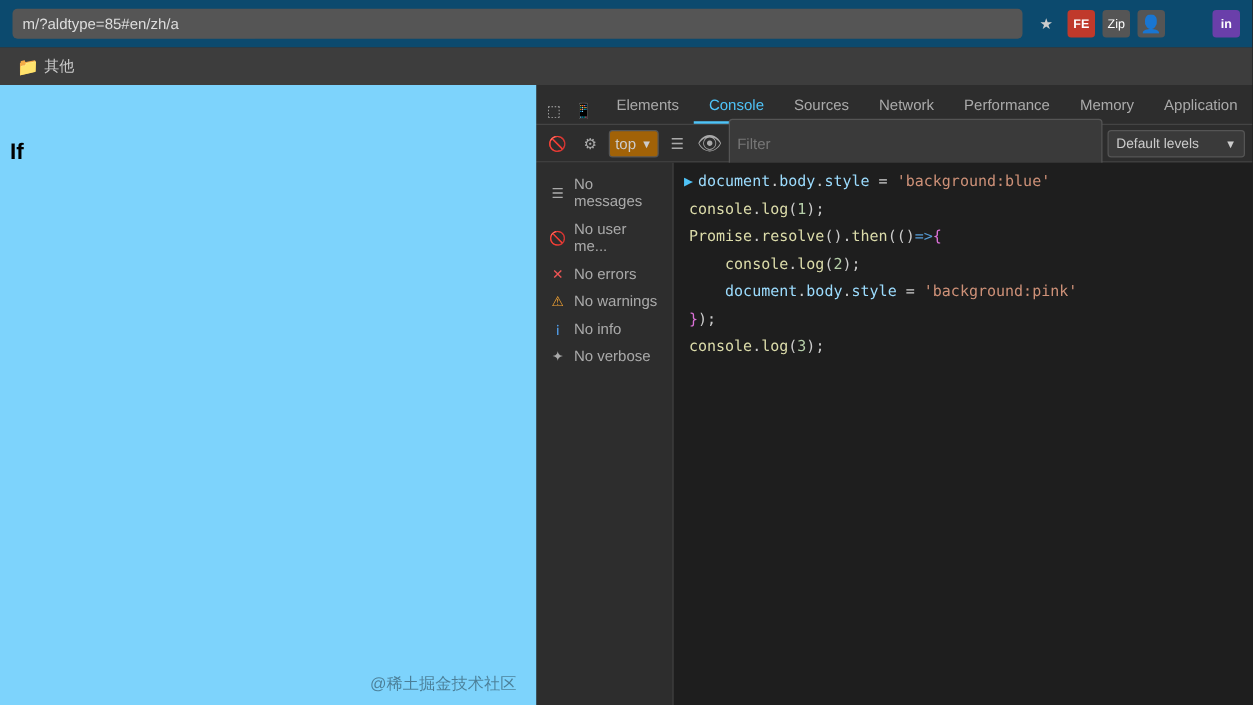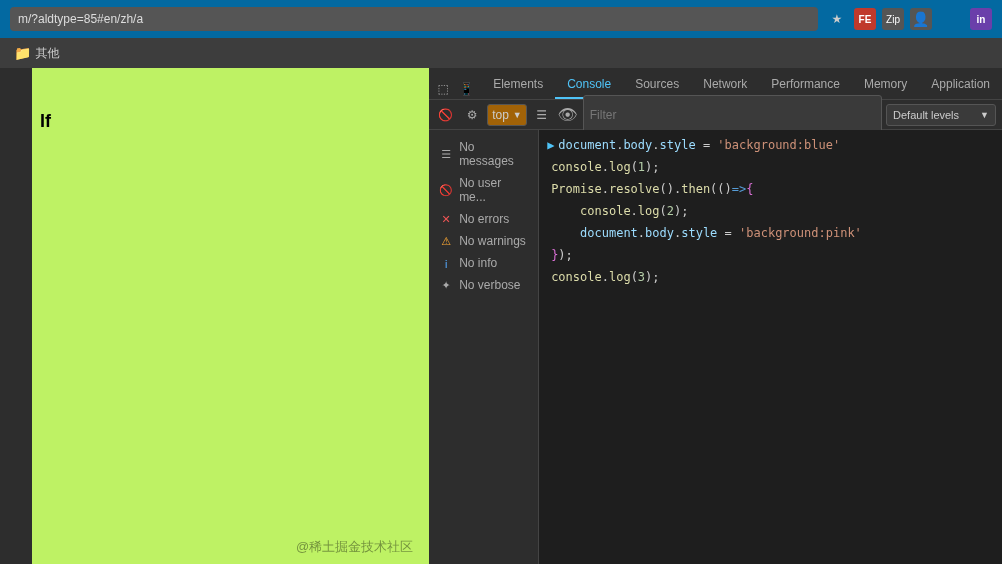--- a/index.html
+++ b/index.html
@@ -1,21 +1,21 @@
 <!DOCTYPE html>
 <html><head>
   <meta charset="utf-8">
   <style>
     * { margin: 0; padding: 0; box-sizing: border-box; }
     body { font-family: -apple-system, BlinkMacSystemFont, 'Segoe UI', sans-serif; background: #2d2d2d; width: 1002px; height: 564px; overflow: hidden; }
 
     
     .browser-bar {
       height: 38px;
-      background: #0369a1;
+      background: #0c4a6e;
       display: flex;
       align-items: center;
       padding: 0 10px;
       gap: 8px;
     }
     .browser-bar-url {
       flex: 1;
       background: #555;
       border-radius: 4px;
       height: 24px;
@@ -64,24 +64,23 @@
 
     
     .page-area {
       display: flex;
       height: calc(564px - 38px - 30px);
     }
 
     
     .page-content {
       width: 430px;
-      background: #bef264;
+      background: #7dd3fc;
       position: relative;
       overflow: hidden;
-      margin-left: 32px;
     }
     .page-text {
       position: absolute;
       top: 39px;
       left: 0;
       color: #000;
       font-size: 18px;
       font-weight: bold;
       padding: 4px 8px;
     }

